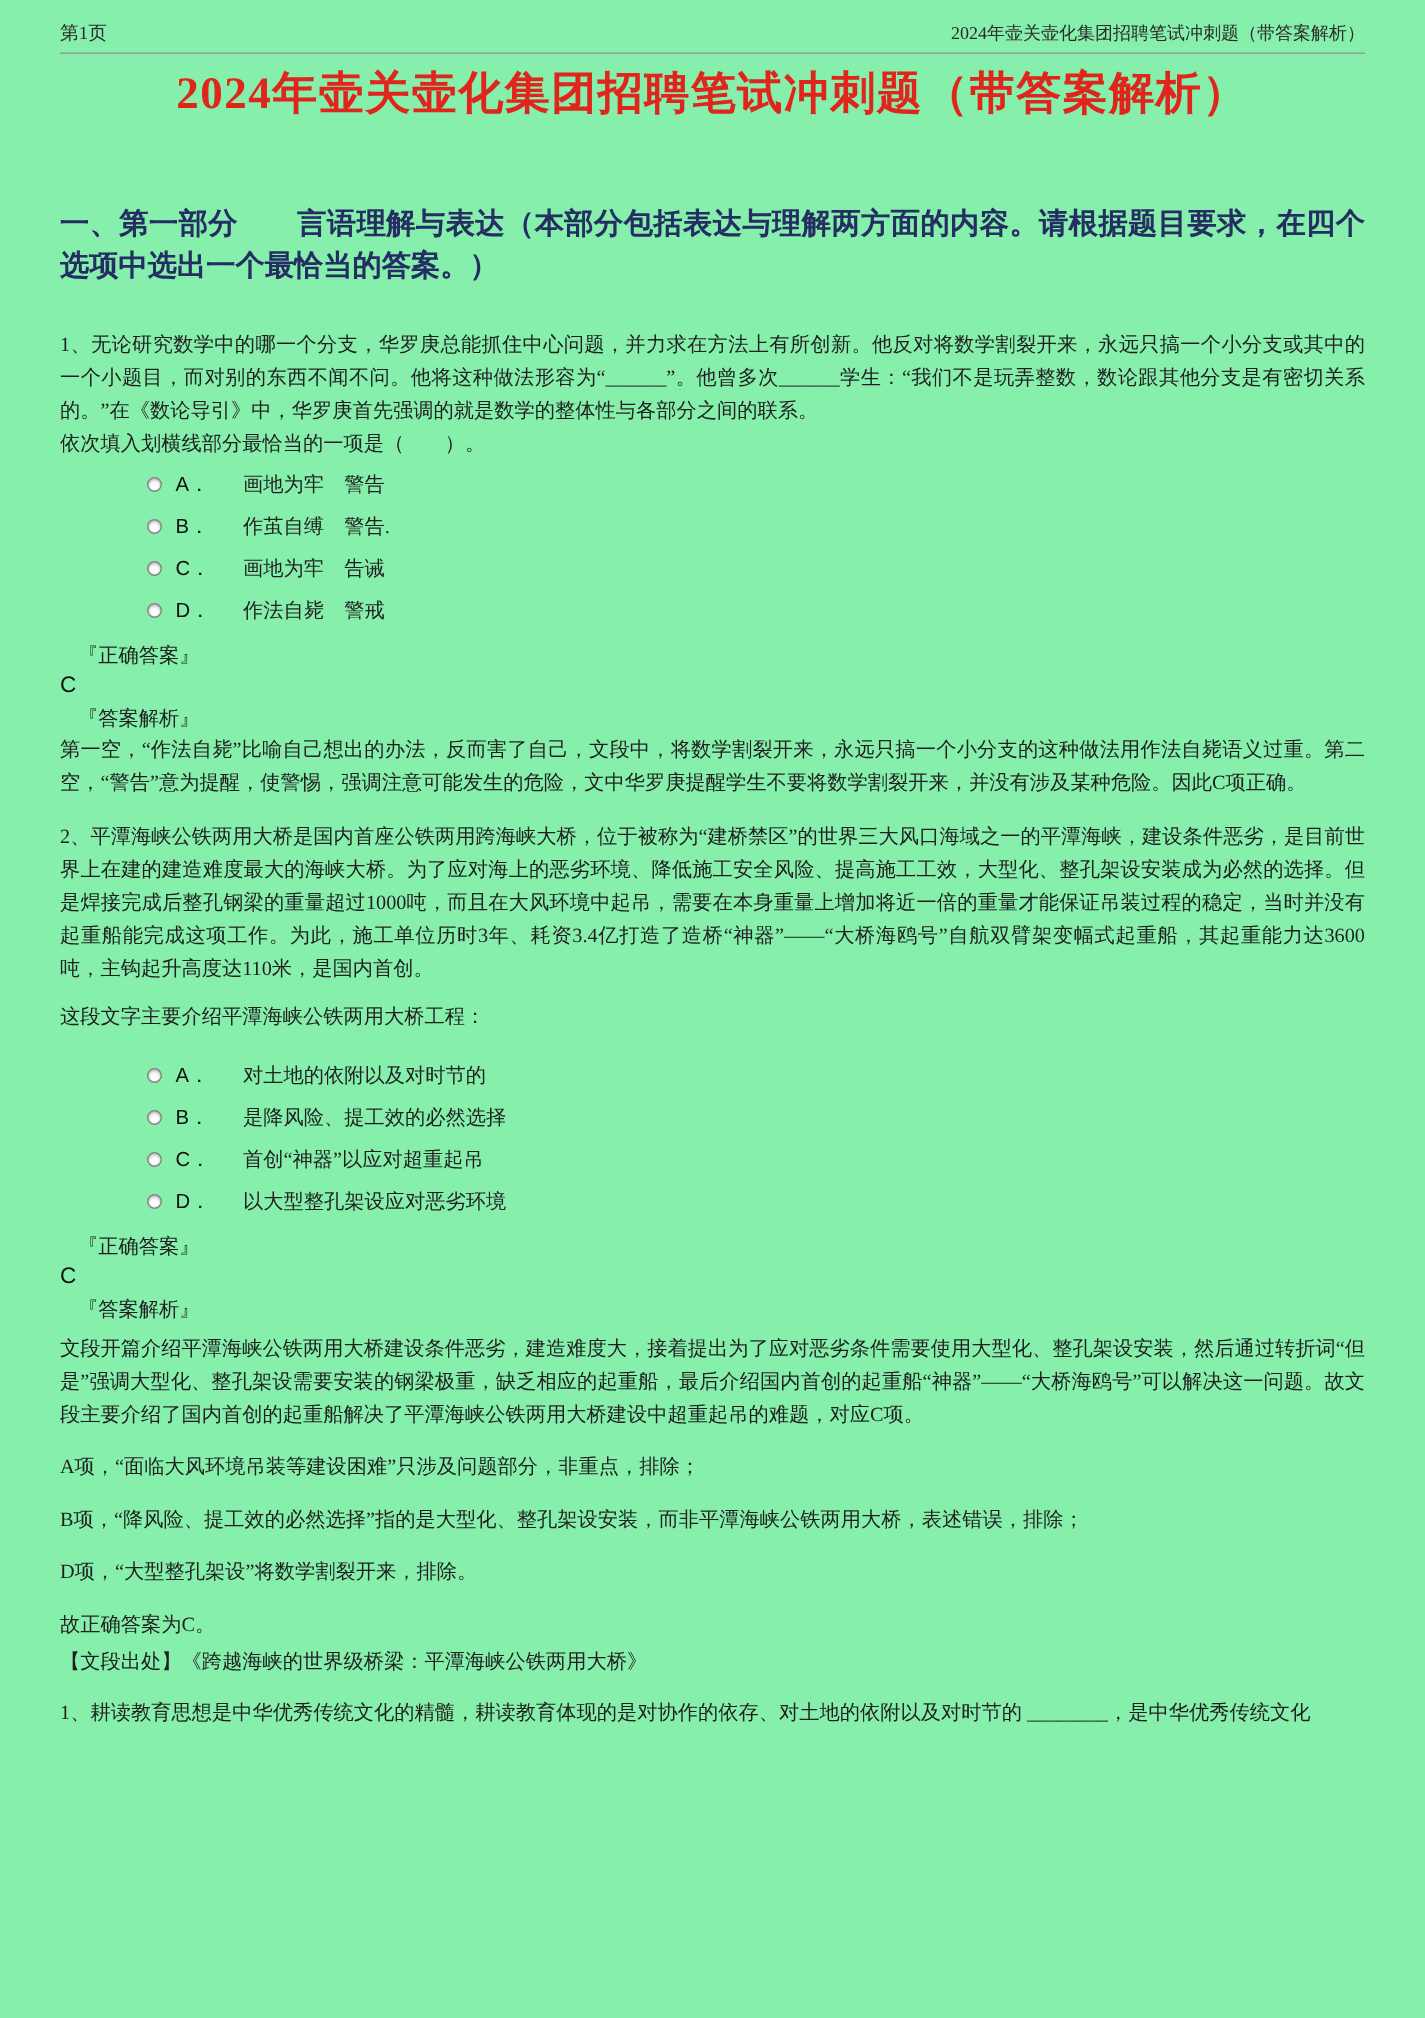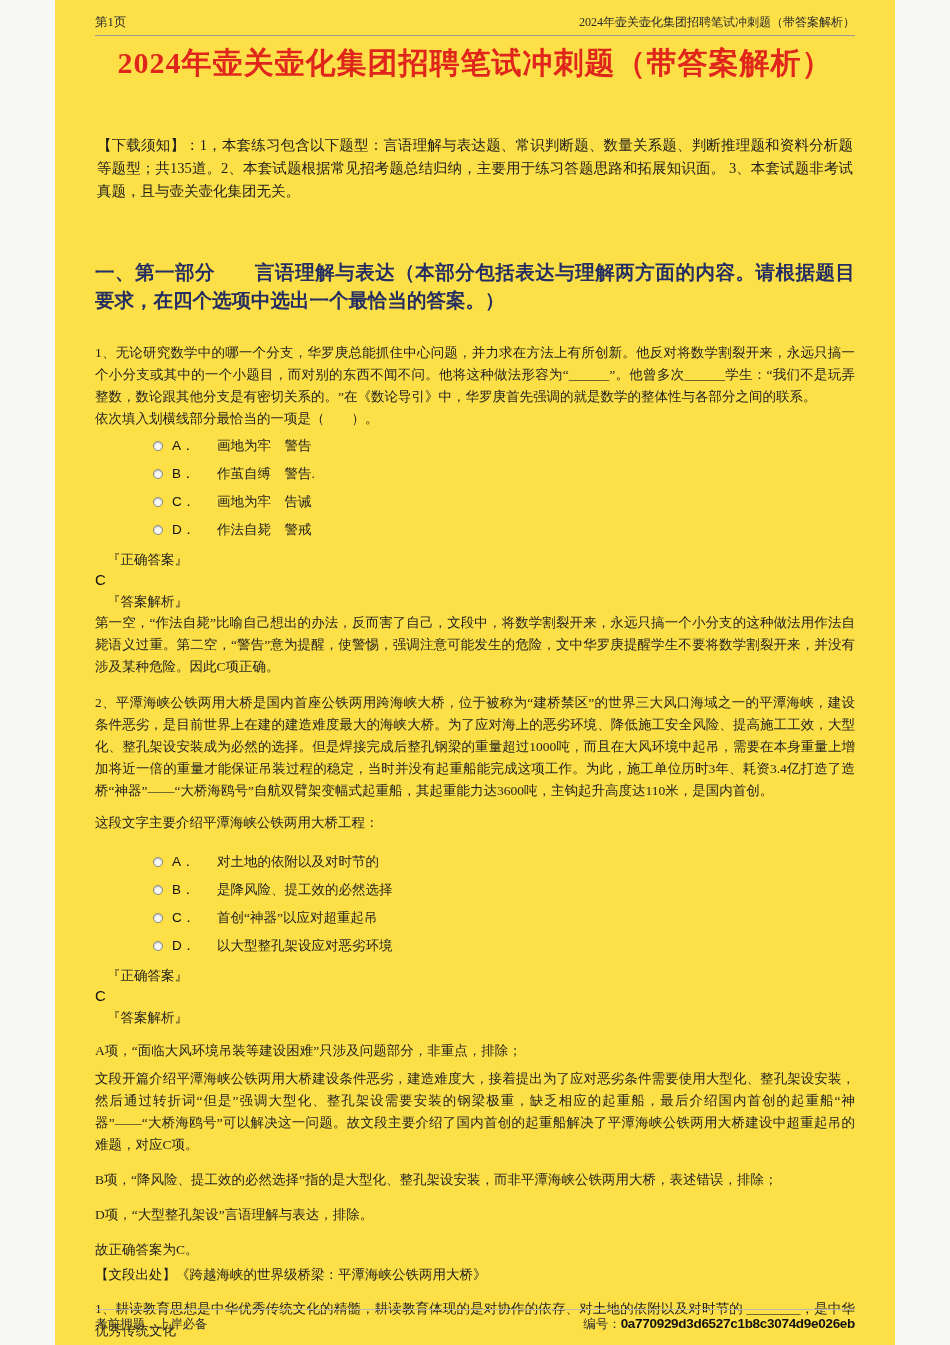--- a/index.html
+++ b/index.html
@@ -4,24 +4,24 @@
 <style>
   * { box-sizing: border-box; }
   html, body { margin: 0; padding: 0; }
   body {
     background: #f7f7f6;
     font-family: "Liberation Serif", "DejaVu Serif", serif;
     color: #1f1f1f;
   }
   .page {
     position: relative;
-    width: 840px;
+    width: 950px;
     height: 1345px;
     margin: 0 auto;
-    background: #fde047;
+    background: #86efac;
     padding: 0 40px;
     overflow: hidden;
   }
   
   .running-header {
     display: flex;
     justify-content: space-between;
     align-items: flex-end;
     padding-top: 14px;
     padding-bottom: 4px;
@@ -143,21 +143,20 @@
 
 <div class="page">
 
   <div class="running-header">
     <span>第1页</span>
     <span class="hdr-right">2024年壶关壶化集团招聘笔试冲刺题（带答案解析）</span>
   </div>
 
   <h1 class="doc-title">2024年壶关壶化集团招聘笔试冲刺题（带答案解析）</h1>
 
-  <p class="notice">【下载须知】：1，本套练习包含以下题型：言语理解与表达题、常识判断题、数量关系题、判断推理题和资料分析题等题型；共135道。2、本套试题根据常见招考题总结归纳，主要用于练习答题思路和拓展知识面。 3、本套试题非考试真题，且与壶关壶化集团无关。</p>
 
   <h2 class="section-heading">一、第一部分　　言语理解与表达（本部分包括表达与理解两方面的内容。请根据题目要求，在四个选项中选出一个最恰当的答案。）</h2>
 
   <div>
     <p class="stem q1-stem">1、无论研究数学中的哪一个分支，华罗庚总能抓住中心问题，并力求在方法上有所创新。他反对将数学割裂开来，永远只搞一个小分支或其中的一个小题目，而对别的东西不闻不问。他将这种做法形容为“______”。他曾多次______学生：“我们不是玩弄整数，数论跟其他分支是有密切关系的。”在《数论导引》中，华罗庚首先强调的就是数学的整体性与各部分之间的联系。</p>
     <p class="prompt">依次填入划横线部分最恰当的一项是（　　）。</p>
 
     <div class="options">
       <div class="option">
         <span class="radio"></span>
@@ -211,30 +210,24 @@
         <span class="radio"></span>
         <span class="opt-letter">D．</span>
         <span class="opt-text">以大型整孔架设应对恶劣环境</span>
       </div>
     </div>
 
     <p class="ans-label">『正确答案』</p>
     <p class="ans-value">C</p>
     <p class="ans-label ans-label-2">『答案解析』</p>
 
+    <p class="para q2-para">文段开篇介绍平潭海峡公铁两用大桥建设条件恶劣，建造难度大，接着提出为了应对恶劣条件需要使用大型化、整孔架设安装，然后通过转折词“但是”强调大型化、整孔架设需要安装的钢梁极重，缺乏相应的起重船，最后介绍国内首创的起重船“神器”——“大桥海鸥号”可以解决这一问题。故文段主要介绍了国内首创的起重船解决了平潭海峡公铁两用大桥建设中超重起吊的难题，对应C项。</p>
     <p class="para reject-line">A项，“面临大风环境吊装等建设困难”只涉及问题部分，非重点，排除；</p>
-    <p class="para q2-para">文段开篇介绍平潭海峡公铁两用大桥建设条件恶劣，建造难度大，接着提出为了应对恶劣条件需要使用大型化、整孔架设安装，然后通过转折词“但是”强调大型化、整孔架设需要安装的钢梁极重，缺乏相应的起重船，最后介绍国内首创的起重船“神器”——“大桥海鸥号”可以解决这一问题。故文段主要介绍了国内首创的起重船解决了平潭海峡公铁两用大桥建设中超重起吊的难题，对应C项。</p>
     <p class="para reject-line">B项，“降风险、提工效的必然选择”指的是大型化、整孔架设安装，而非平潭海峡公铁两用大桥，表述错误，排除；</p>
-    <p class="para reject-line">D项，“大型整孔架设”言语理解与表达，排除。</p>
+    <p class="para reject-line">D项，“大型整孔架设”将数学割裂开来，排除。</p>
     <p class="para conclusion-line">故正确答案为C。</p>
     <p class="para source-line">【文段出处】《跨越海峡的世界级桥梁：平潭海峡公铁两用大桥》</p>
   </div>
 
   <p class="stem q3-stem">1、耕读教育思想是中华优秀传统文化的精髓，耕读教育体现的是对协作的依存、对土地的依附以及对时节的 ________，是中华优秀传统文化</p>
 
-  <div class="running-footer">
-    <span>考前押题，上岸必备</span>
-    <span>
-      <span>编号：</span><span class="code-value">0a770929d3d6527c1b8c3074d9e026eb</span>
-    </span>
-  </div>
 
 </div>
 
 </body></html>

